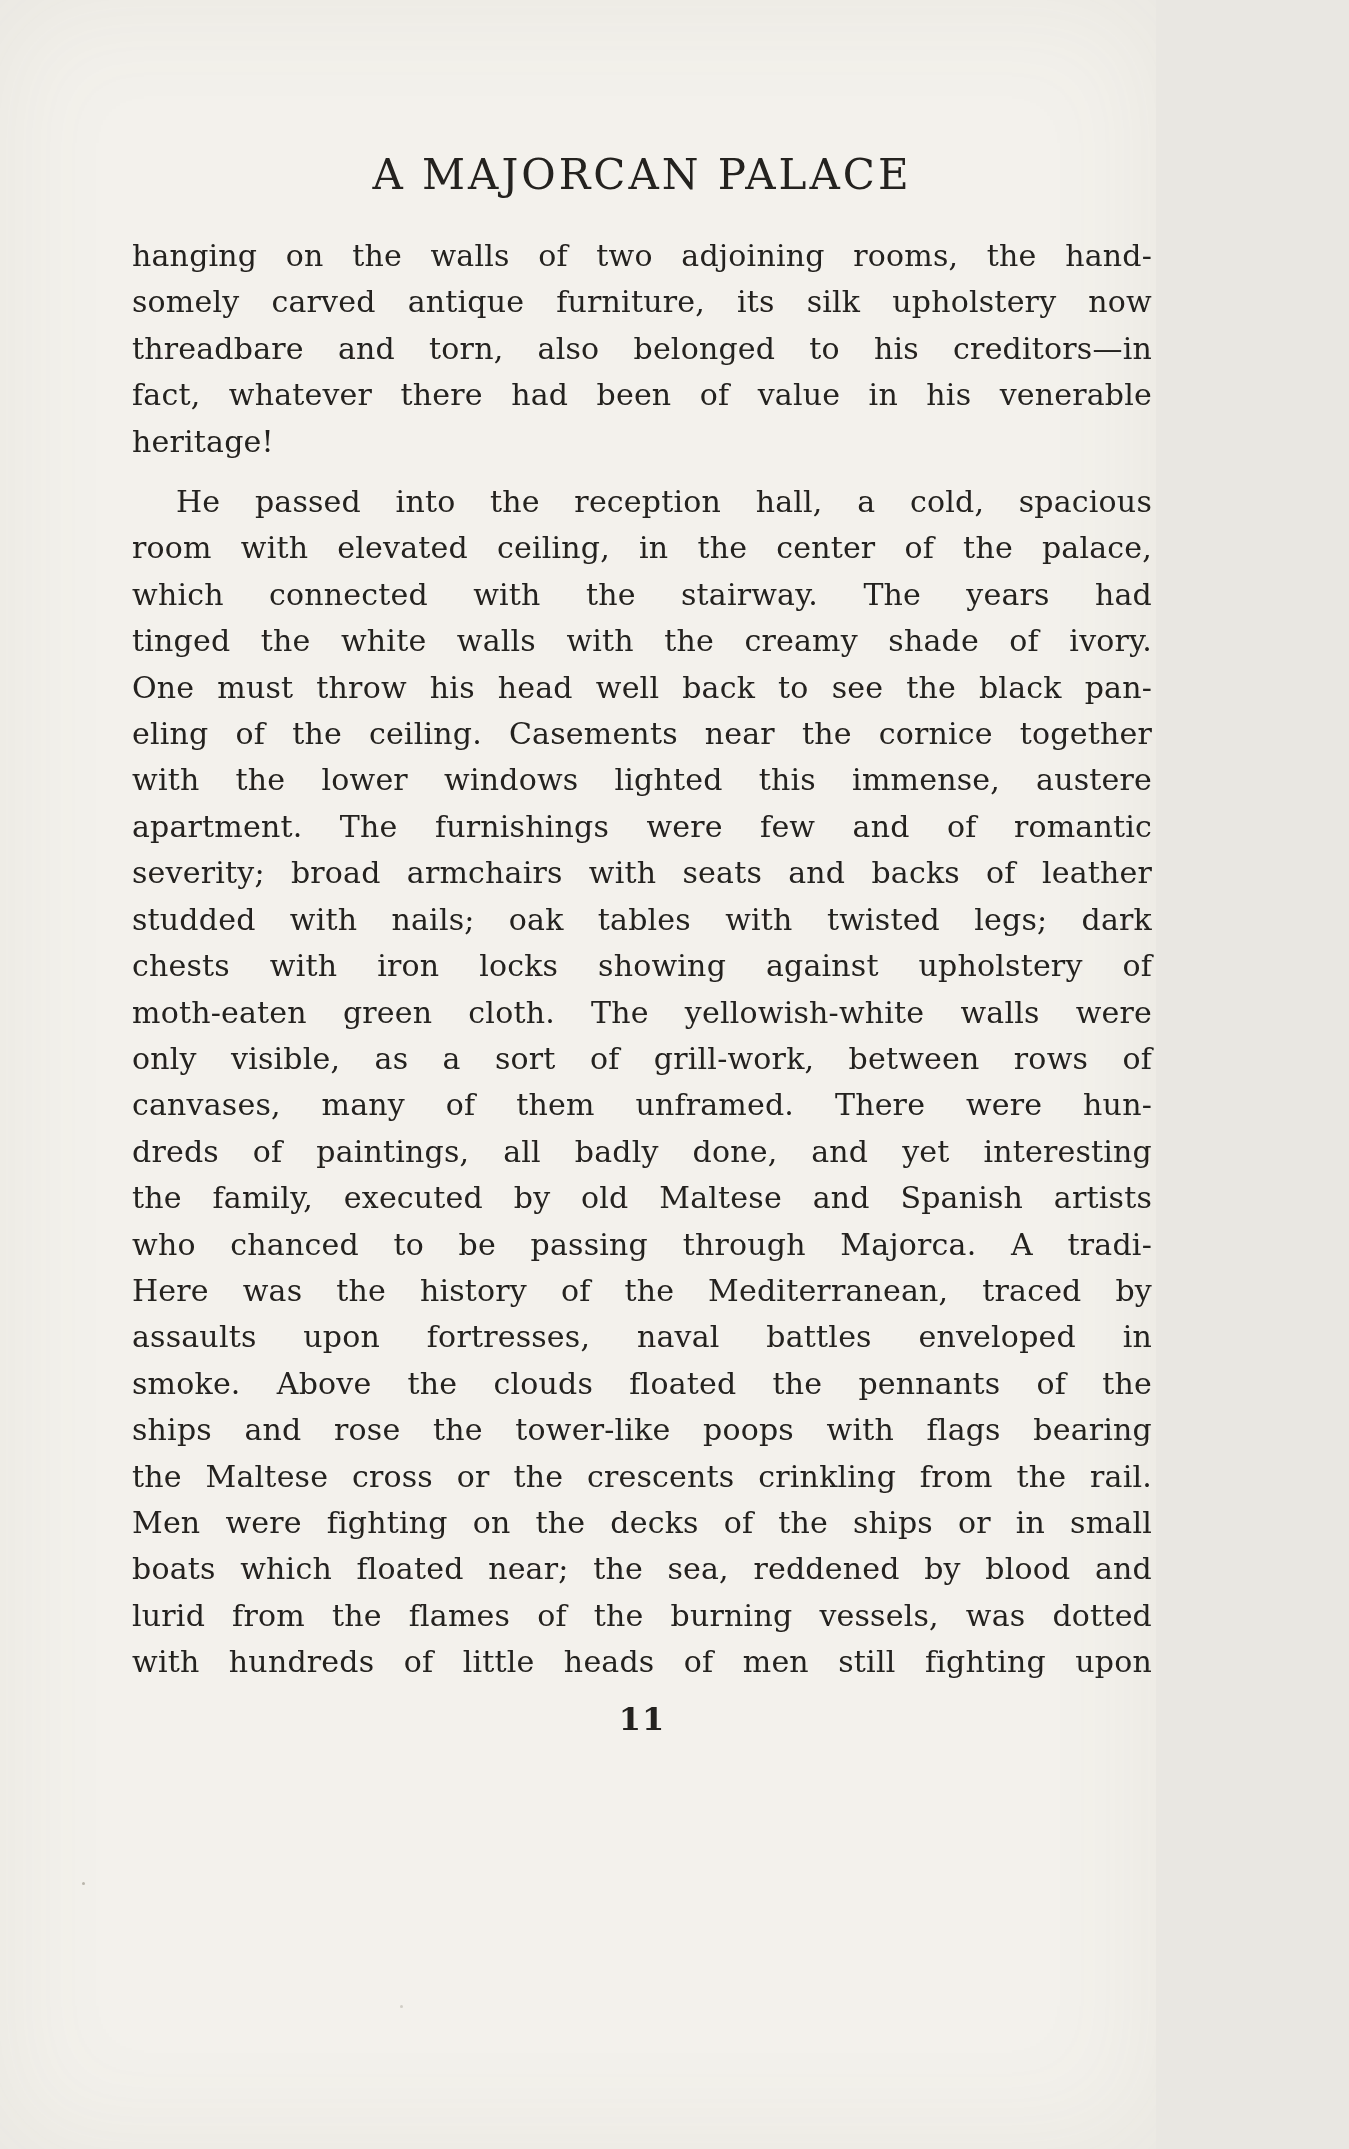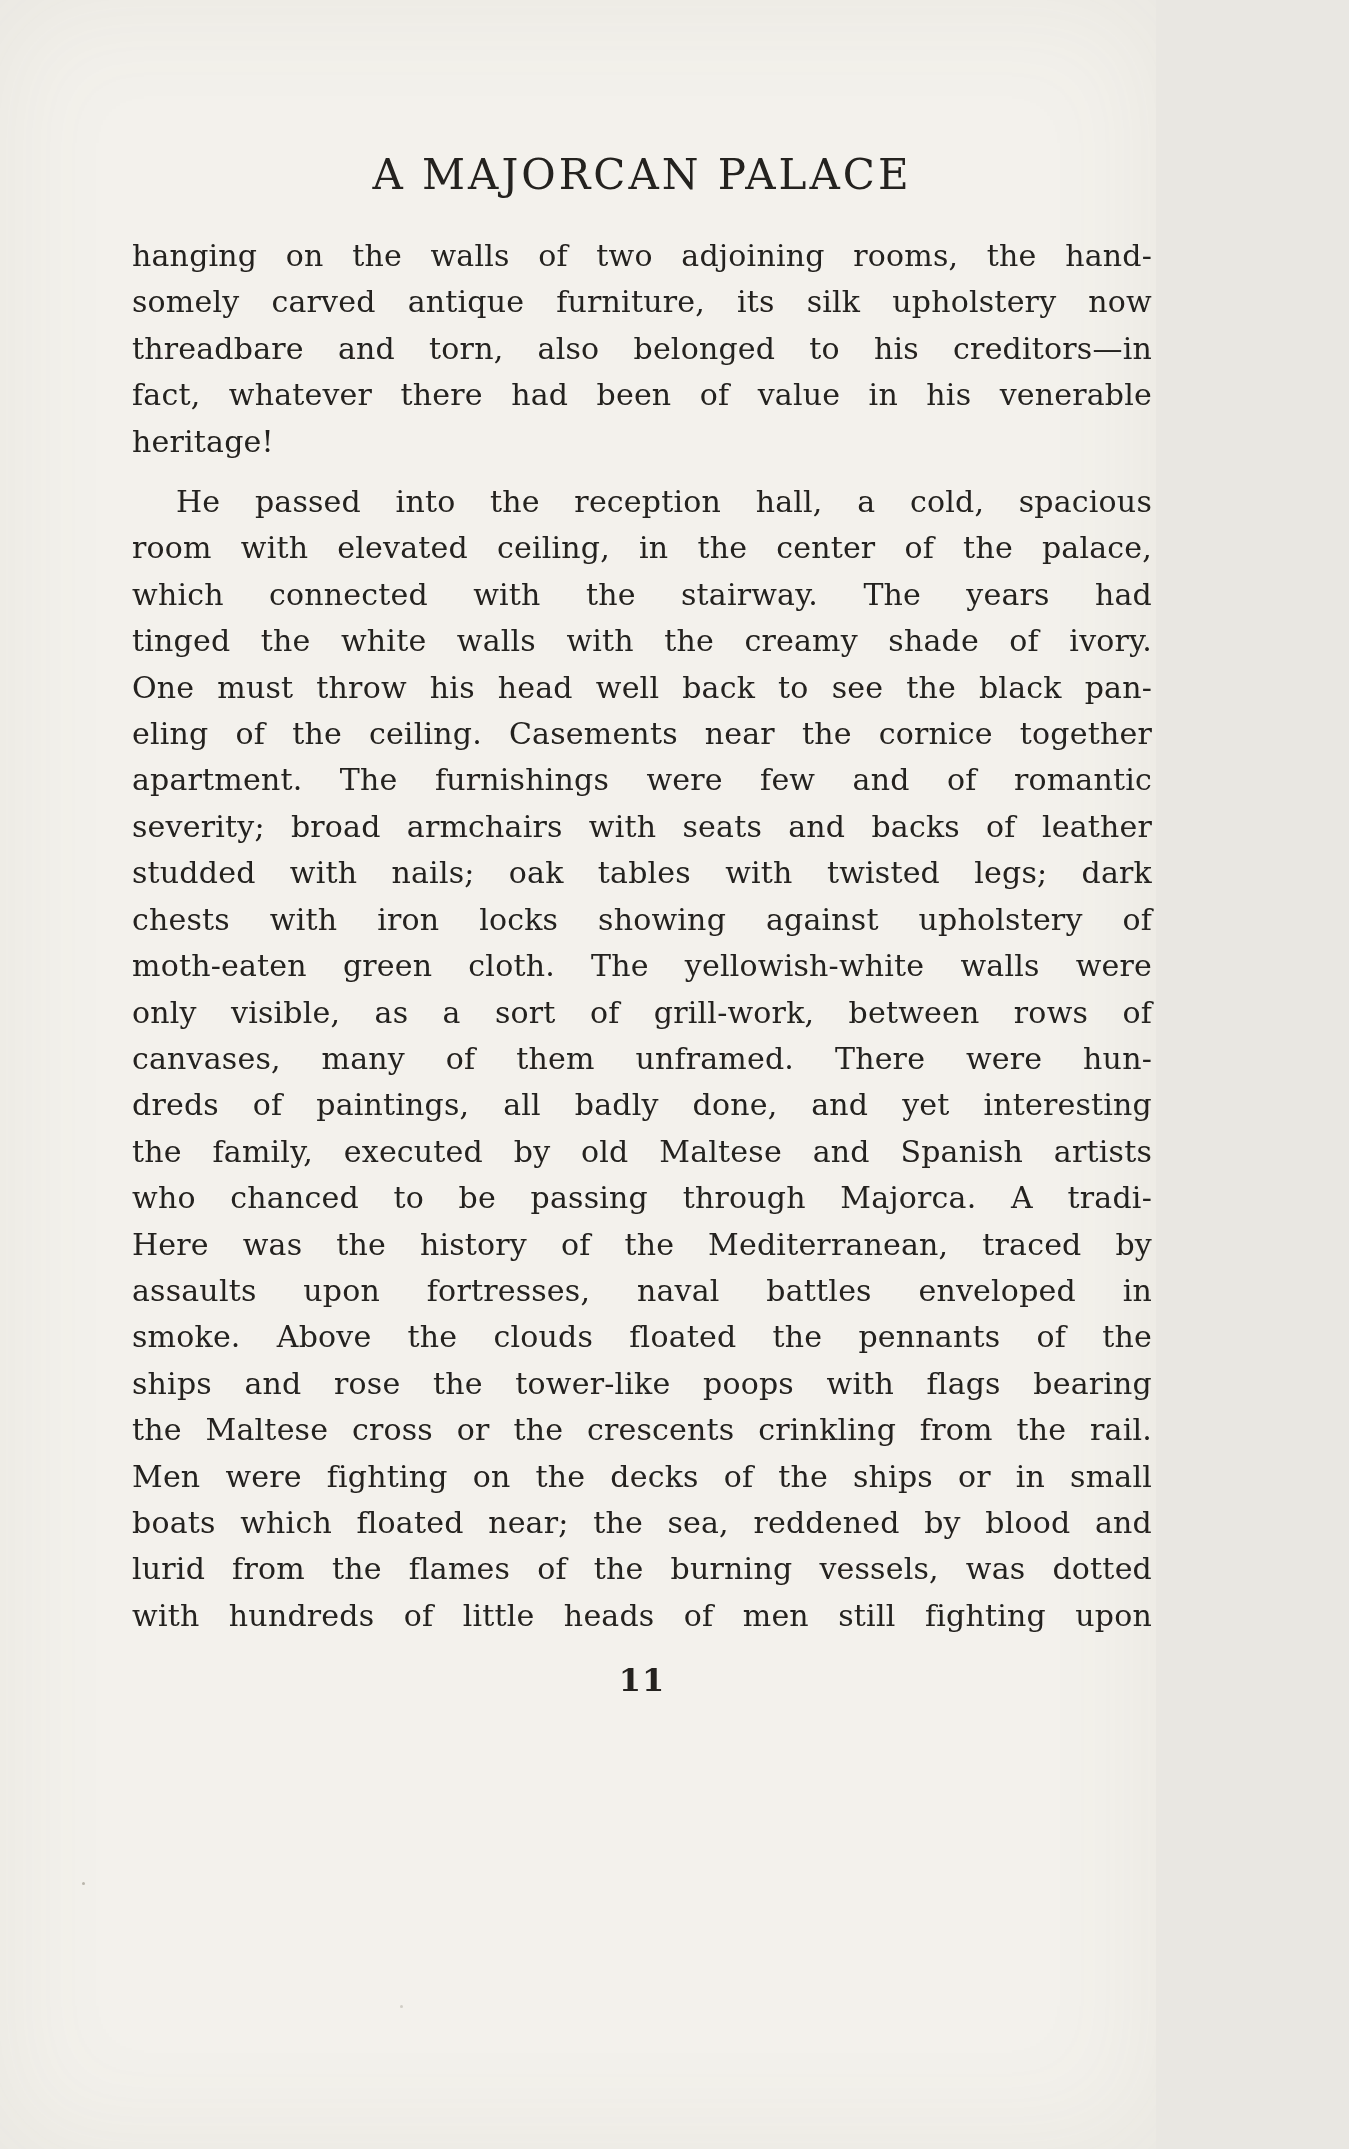--- a/index.html
+++ b/index.html
@@ -43,21 +43,21 @@
     -moz-text-align-last: justify;
   }
   .line.flush-left {
     text-align-last: left;
     -moz-text-align-last: left;
   }
   .line.indent {
     padding-left: 44px;
   }
   .page-number {
-    margin-top: 22px;
+    margin-top: 14px;
     text-align: center;
     font-size: 32px;
     font-weight: bold;
     letter-spacing: 1px;
   }
   
   .speck {
     position: absolute;
     background: #b9b5ab;
     border-radius: 50%;
@@ -87,20 +87,21 @@
           <div class="line">fact, whatever there had been of value in his venerable</div>
           <div class="line flush-left">heritage!</div>
         </div>
         <div class="paragraph">
           <div class="line indent">He passed into the reception hall, a cold, spacious</div>
           <div class="line">room with elevated ceiling, in the center of the palace,</div>
           <div class="line">which connected with the stairway. The years had</div>
           <div class="line">tinged the white walls with the creamy shade of ivory.</div>
           <div class="line">One must throw his head well back to see the black pan-</div>
           <div class="line">eling of the ceiling. Casements near the cornice together</div>
+          <div class="line">with the lower windows lighted this immense, austere</div>
           <div class="line">apartment. The furnishings were few and of romantic</div>
           <div class="line">severity; broad armchairs with seats and backs of leather</div>
           <div class="line">studded with nails; oak tables with twisted legs; dark</div>
           <div class="line">chests with iron locks showing against upholstery of</div>
           <div class="line">moth-eaten green cloth. The yellowish-white walls were</div>
           <div class="line">only visible, as a sort of grill-work, between rows of</div>
           <div class="line">canvases, many of them unframed. There were hun-</div>
           <div class="line">dreds of paintings, all badly done, and yet interesting</div>
           <div class="line">the family, executed by old Maltese and Spanish artists</div>
           <div class="line">who chanced to be passing through Majorca. A tradi-</div>

